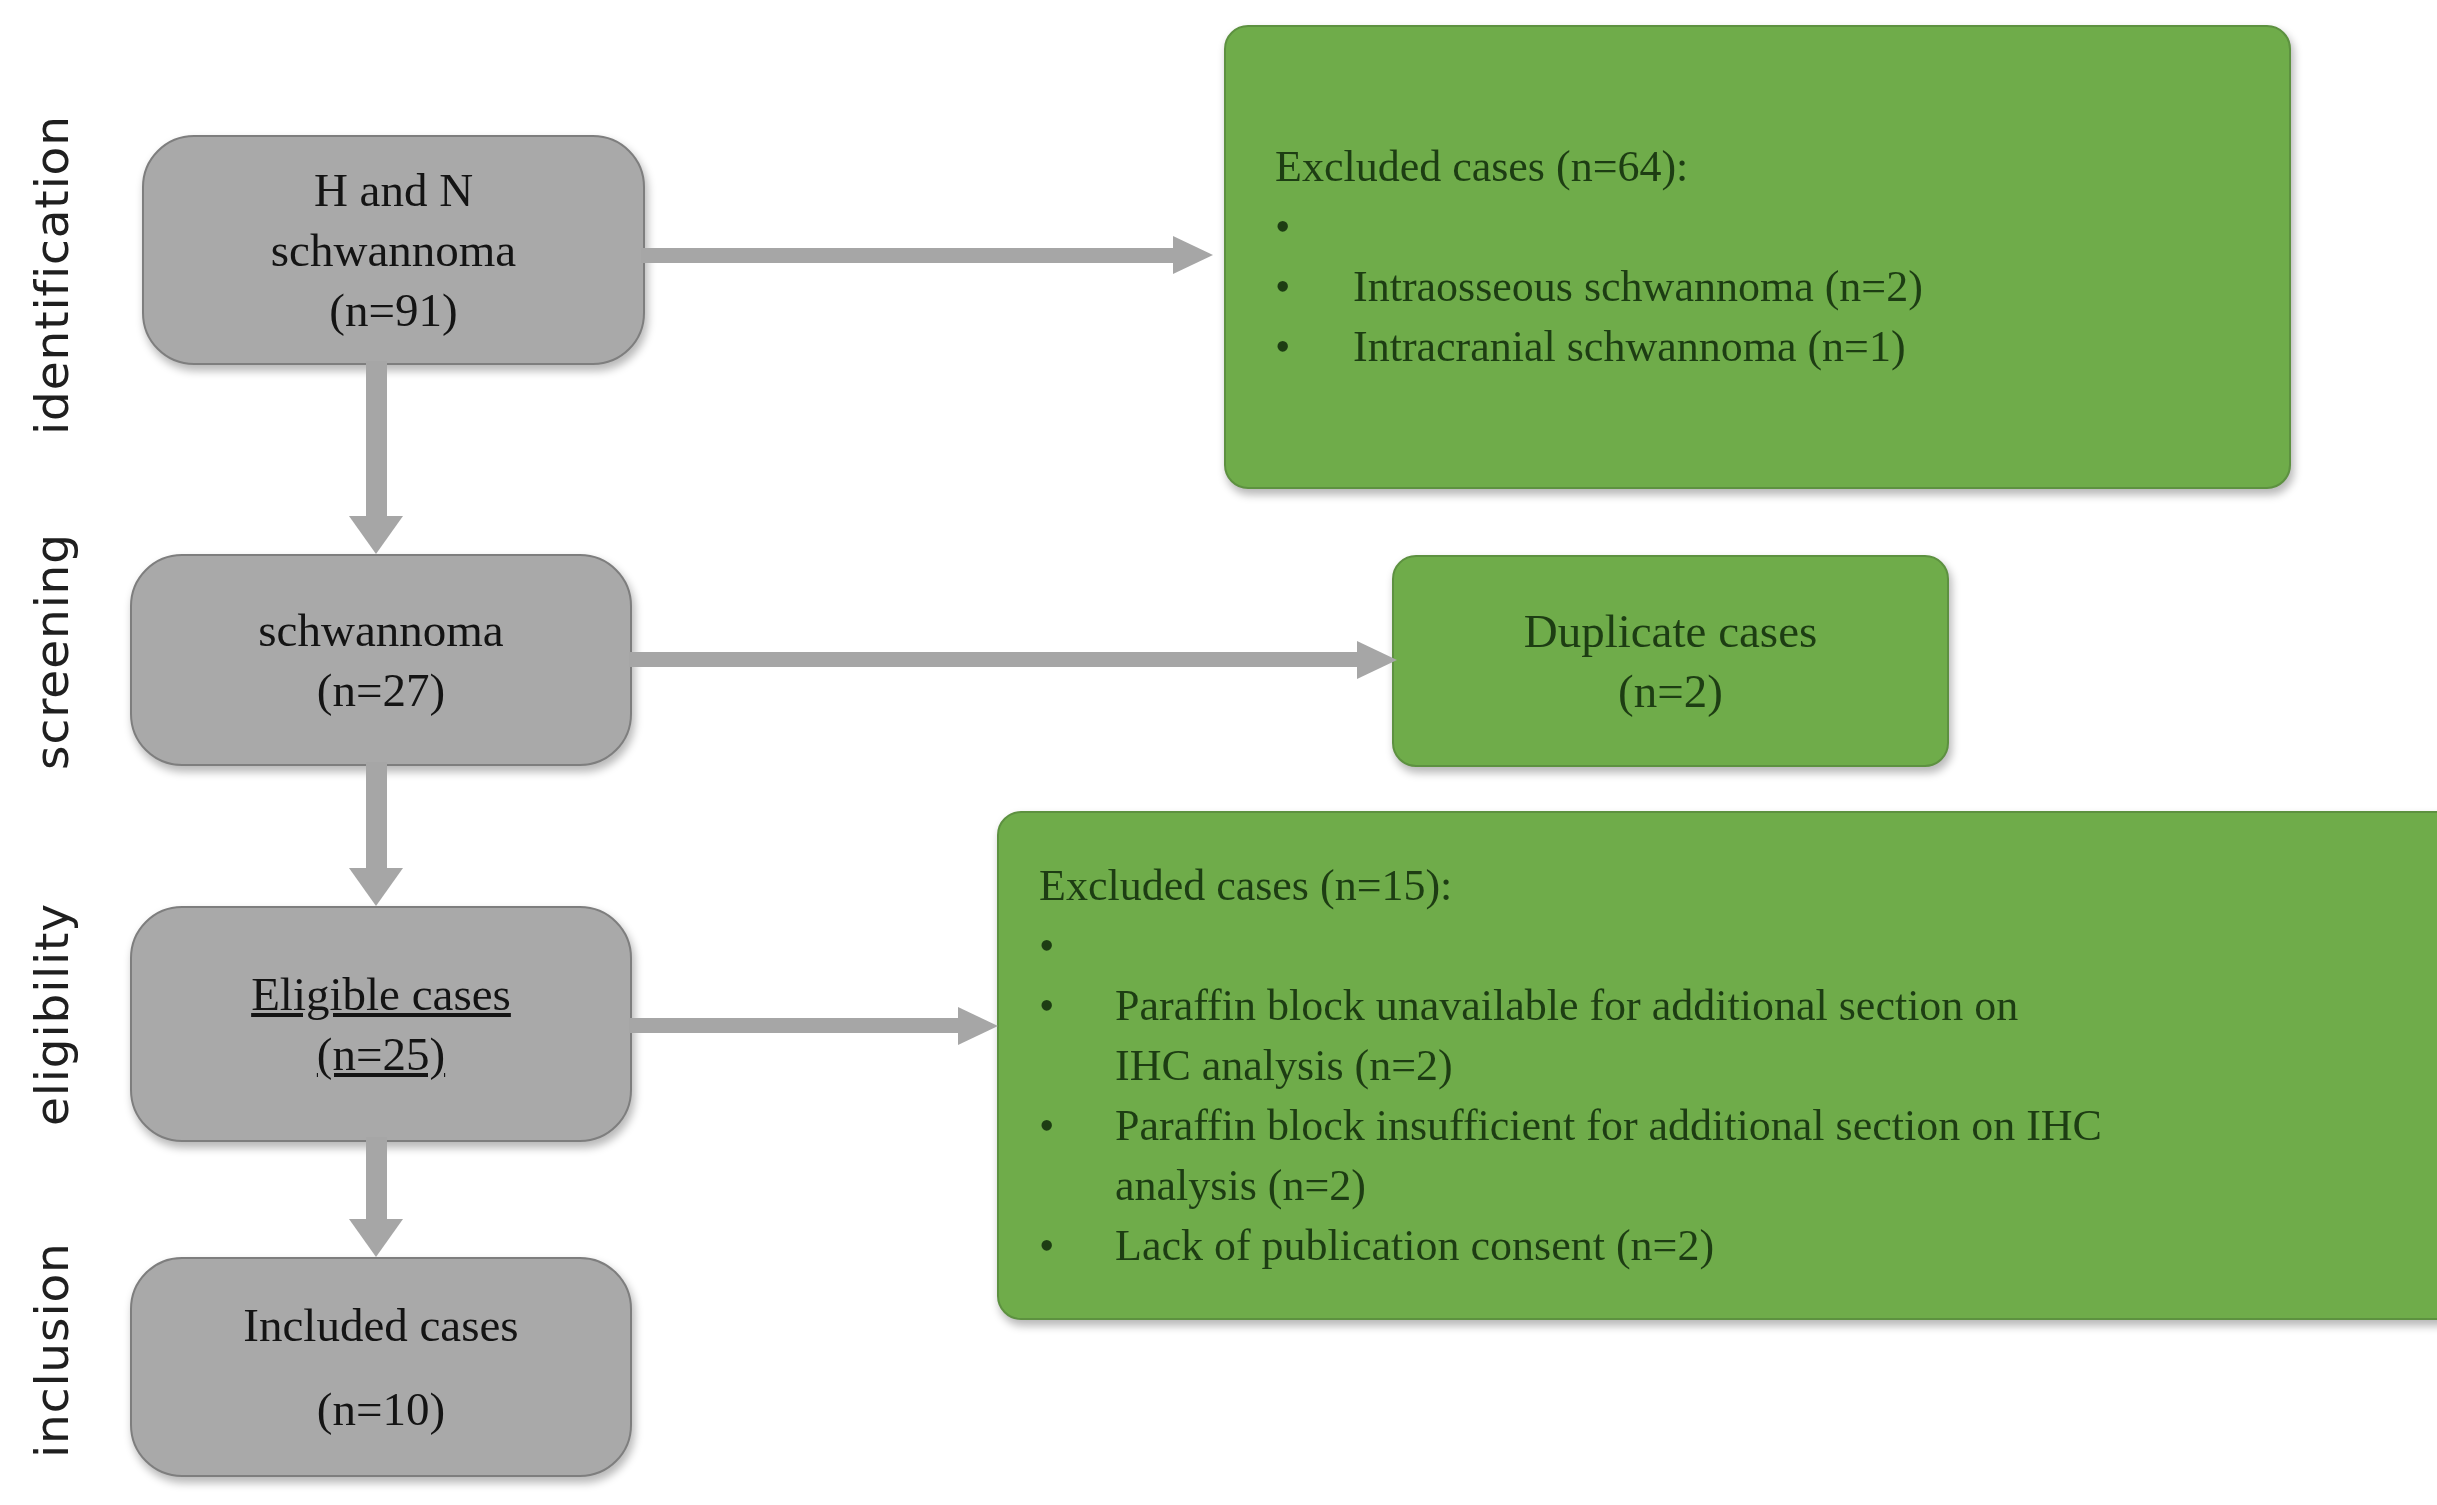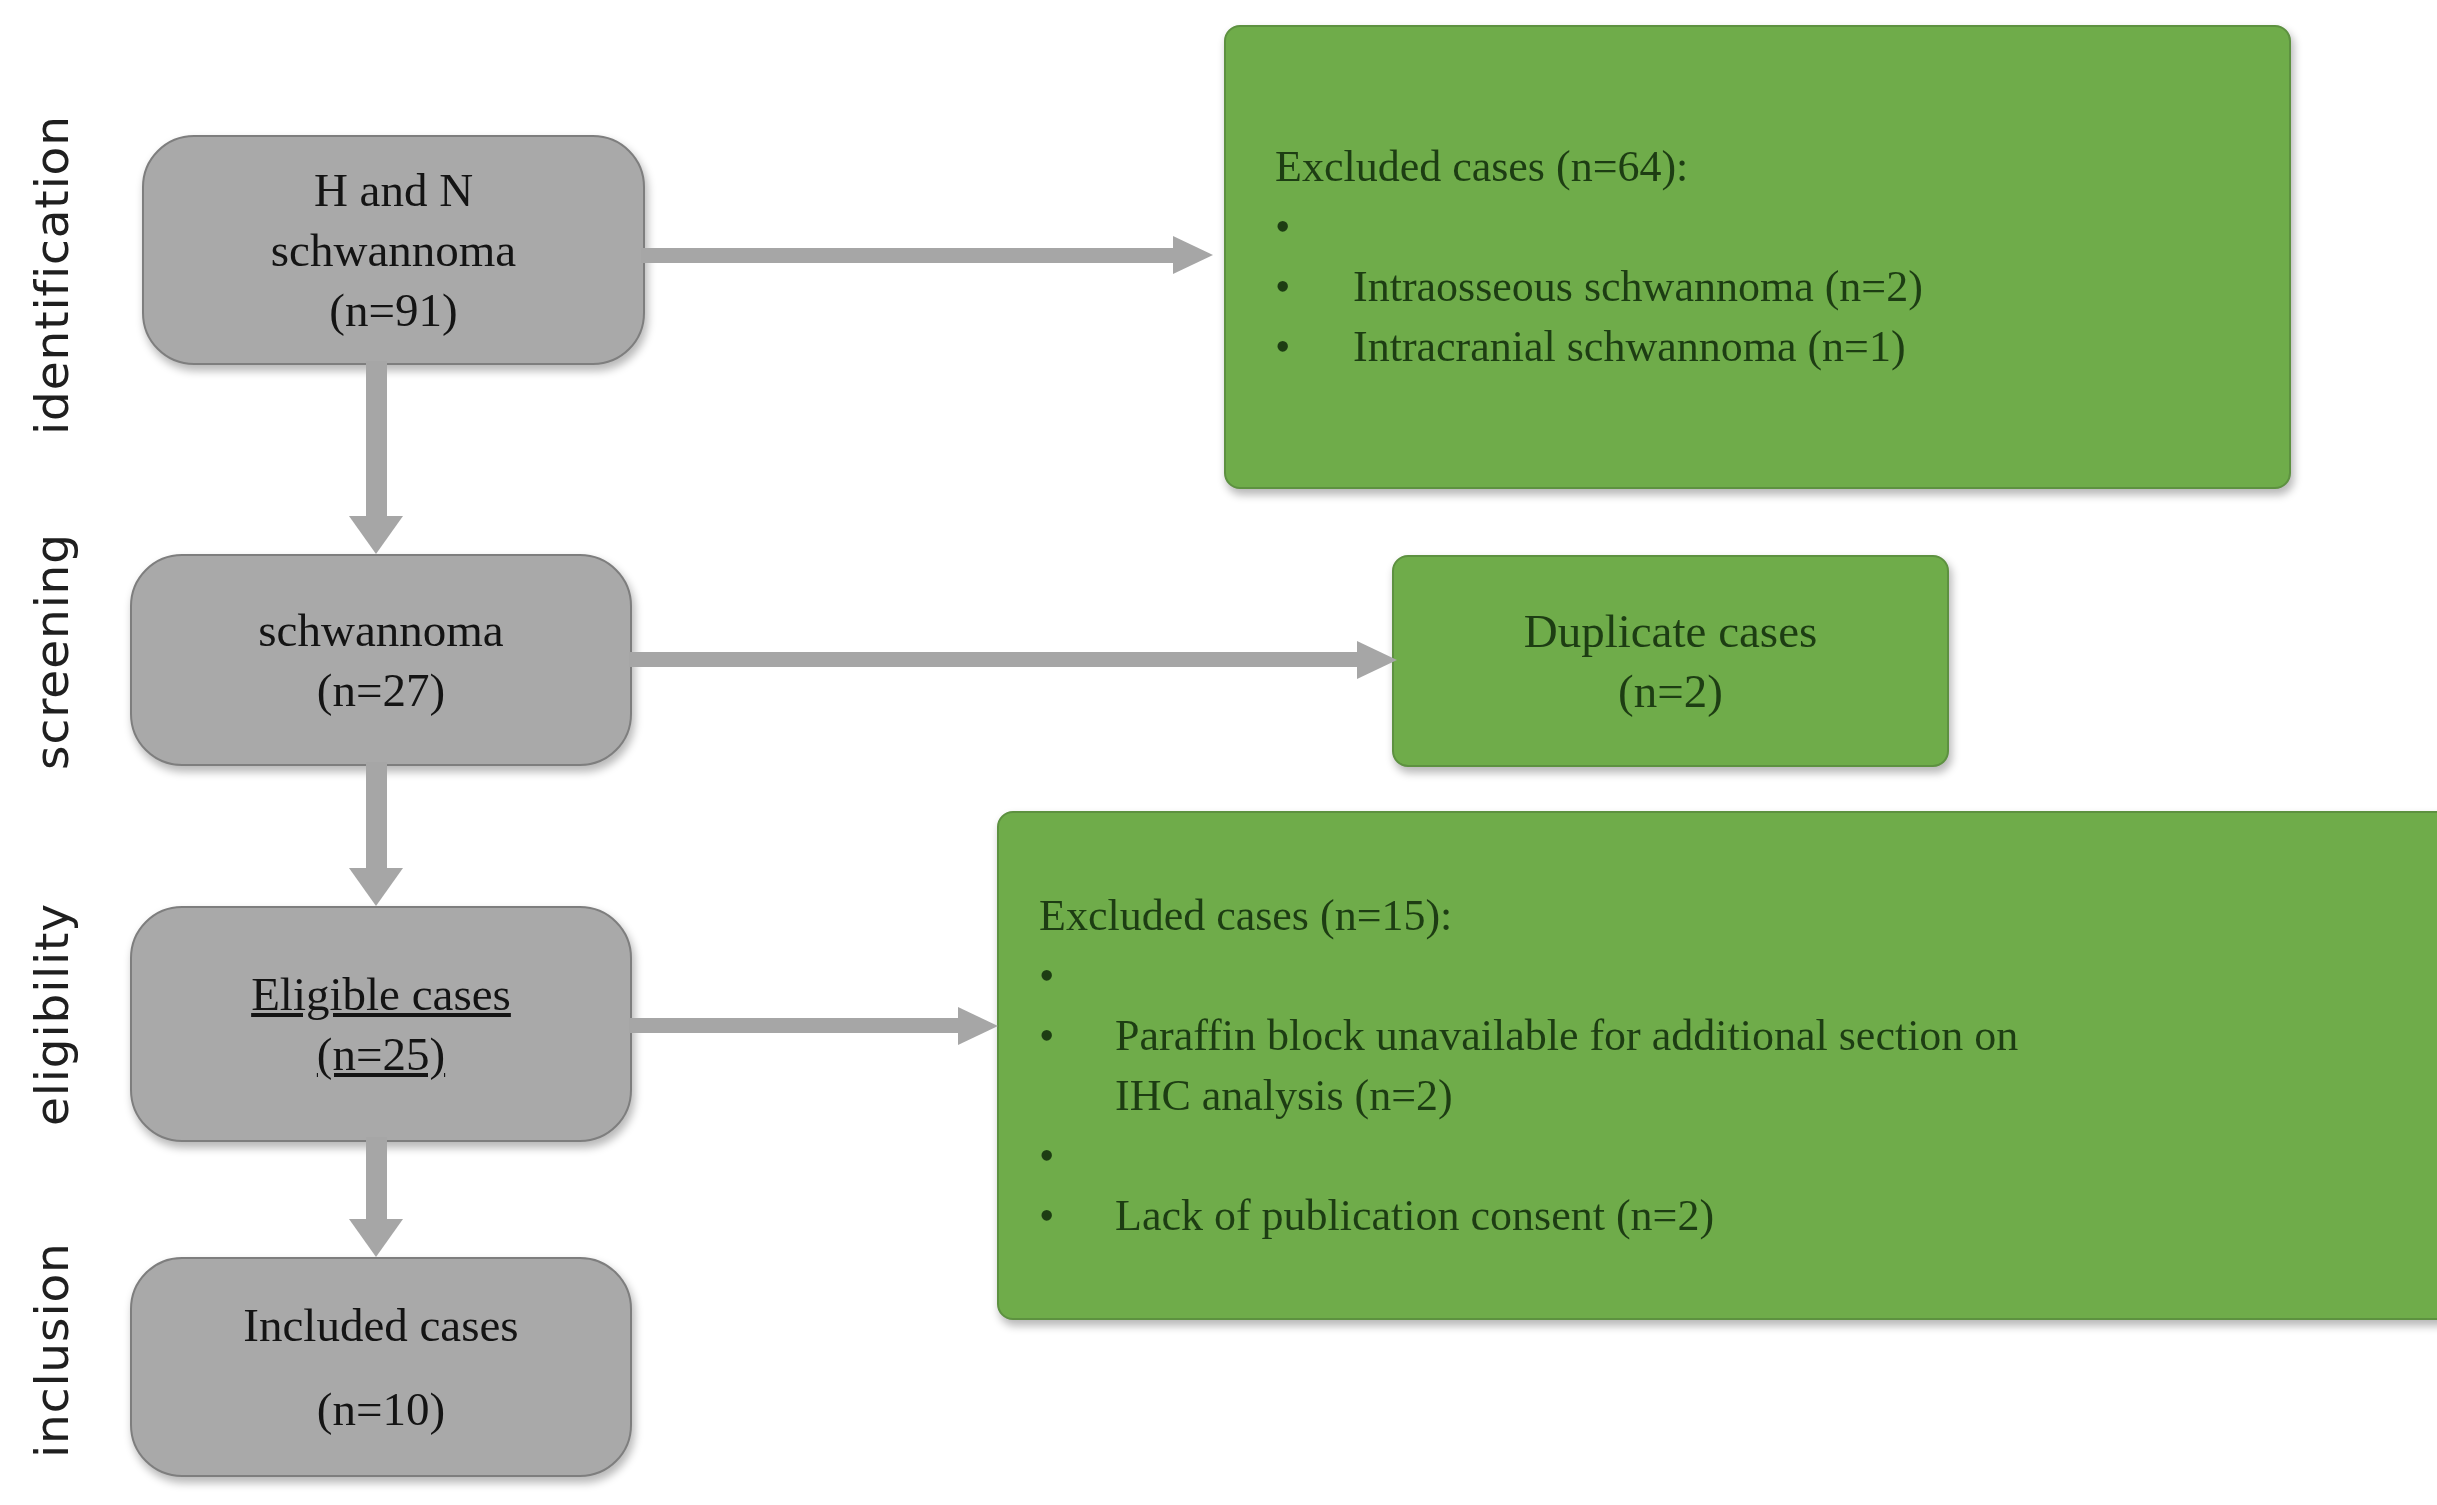--- a/index.html
+++ b/index.html
@@ -19,21 +19,21 @@
     font-size:47px;letter-spacing:0.9px;color:var(--label-text);}
 
   
   .flow-box{position:absolute;background:var(--gray-box-fill);border:2.8px solid var(--gray-box-border);
     border-radius:52px;box-shadow:2.8px 5.7px 8.5px rgba(0,0,0,0.28);
     display:flex;flex-direction:column;align-items:center;justify-content:center;
     color:var(--box-text);font-size:47px;line-height:60px;text-align:left;}
 
   
   .green-box{position:absolute;background:var(--green-box-fill);border:2.8px solid var(--green-box-border);
-    border-radius:16px;box-shadow:2.8px 5.7px 8.5px rgba(0,0,0,0.28);
+    border-radius:24px;box-shadow:2.8px 5.7px 8.5px rgba(0,0,0,0.28);
     color:var(--green-text);font-size:44px;line-height:60px;
     display:flex;flex-direction:column;justify-content:center;}
   .green-box.centered{align-items:center;text-align:center;font-size:47px;line-height:60px;}
   .gb-title{white-space:pre-line;}
   .bullet-row{display:flex;align-items:flex-start;}
   .bullet-dot{flex:0 0 auto;}
   .bullet-text{white-space:pre-line;}
   #green-identification{padding:0 38px 0 49px;}
   #green-identification .bullet-dot{width:78px;}
   #green-eligibility{padding:0 43px 0 40px;}
@@ -103,20 +103,22 @@
     <div class="bullet-row">
       <span class="bullet-dot">•</span>
     </div>
     <div class="bullet-row">
       <span class="bullet-dot">•</span>
       <span class="bullet-text">Paraffin block unavailable for additional section on
 IHC analysis (n=2)</span>
     </div>
     <div class="bullet-row">
       <span class="bullet-dot">•</span>
+      <span class="bullet-text">Paraffin block insufficient for additional section on IHC
+analysis (n=2)</span>
     </div>
     <div class="bullet-row">
       <span class="bullet-dot">•</span>
       <span class="bullet-text">Lack of publication consent (n=2)</span>
     </div>
   </div>
 
   <div class="h-shaft" style="left:641px;top:248px;width:533px;"></div>
   <div class="h-head" style="left:1173px;top:236px;"></div>
 

